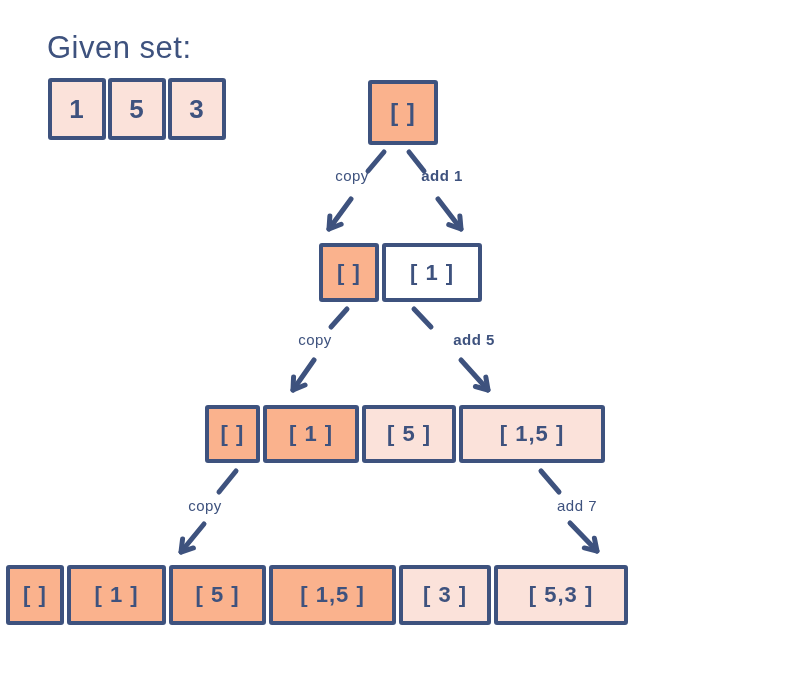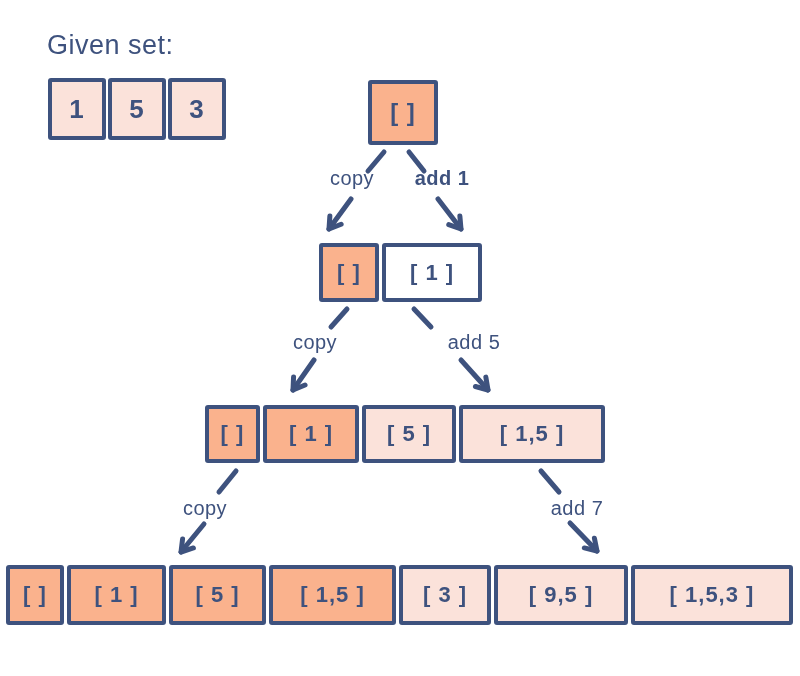--- a/index.html
+++ b/index.html
@@ -2,21 +2,21 @@
 <html style="--navy: #3e527e; --orange: #fab28d; --pink: #fbe2da; --white: #ffffff; --background: #ffffff;"><head>
 <meta charset="utf-8">
 <style>
   html,body{margin:0;padding:0;background:#ffffff;}
   .stage{
     position:relative;width:800px;height:676px;background:var(--background,#fff);
     font-family:"Liberation Sans", sans-serif;overflow:hidden;
     color:var(--navy,#3e527e);
   }
   .title{
-    position:absolute;left:47px;top:30px;font-size:27px;font-weight:500;
+    position:absolute;left:47px;top:30px;font-size:31px;font-weight:500;
     letter-spacing:.5px;color:var(--navy);
   }
   .row{position:absolute;display:flex;gap:3px;}
   .cell{
     box-sizing:border-box;height:100%;border:4px solid var(--navy);border-radius:3px;
     display:flex;align-items:center;justify-content:center;
     font-weight:bold;color:var(--navy);font-size:22px;letter-spacing:1px;
     white-space:pre;
   }
   .cell[data-fill="orange"]{background:var(--orange);}
@@ -48,26 +48,26 @@
   #level3 .cell:nth-child(1){width:58px;}
   #level3 .cell:nth-child(2){width:99px;}
   #level3 .cell:nth-child(3){width:97px;}
   #level3 .cell:nth-child(4){width:127px;}
   #level3 .cell:nth-child(5){width:92px;}
   #level3 .cell:nth-child(6){width:134px;}
   #level3 .cell:nth-child(7){width:162px;}
 
   .edge-label{
     position:absolute;transform:translateX(-50%);
-    font-size:20px;color:var(--navy);letter-spacing:.5px;white-space:nowrap;
+    font-size:15px;color:var(--navy);letter-spacing:.5px;white-space:nowrap;
   }
   #edge-copy-1{left:352px;top:167px;}
   #edge-add-1{left:442px;top:167px;font-weight:bold;}
   #edge-copy-2{left:315px;top:331px;}
-  #edge-add-5{left:474px;top:331px;}
+  #edge-add-5{left:474px;top:331px;font-weight:bold;}
   #edge-copy-3{left:205px;top:497px;}
   #edge-add-3{left:577px;top:497px;}
 
   svg.arrows{position:absolute;left:0;top:0;pointer-events:none;}
   svg.arrows path{stroke:var(--navy);stroke-width:5;stroke-linecap:round;fill:none;}
 </style>
 </head>
 <body>
 
 <div class="stage">
@@ -95,22 +95,21 @@
     <div class="cell" data-fill="pink">[ 5 ]</div>
     <div class="cell" data-fill="pink">[ 1,5 ]</div>
   </div>
 
   <div class="row" id="level3">
     <div class="cell" data-fill="orange">[ ]</div>
     <div class="cell" data-fill="orange">[ 1 ]</div>
     <div class="cell" data-fill="orange">[ 5 ]</div>
     <div class="cell" data-fill="orange">[ 1,5 ]</div>
     <div class="cell" data-fill="pink">[ 3 ]</div>
-    <div class="cell" data-fill="pink">[ 9,5 ]</div>
-    <div class="cell" data-fill="pink">[ 1,5,3 ]</div>
+    <div class="cell" data-fill="pink">[ 5,3 ]</div>
   </div>
 
   <span class="edge-label" id="edge-copy-1">copy</span>
   <span class="edge-label" id="edge-add-1">add 1</span>
   <span class="edge-label" id="edge-copy-2">copy</span>
   <span class="edge-label" id="edge-add-5">add 5</span>
   <span class="edge-label" id="edge-copy-3">copy</span>
   <span class="edge-label" id="edge-add-3">add 7</span>
 
   <svg class="arrows" width="800" height="676" viewBox="0 0 800 676">

